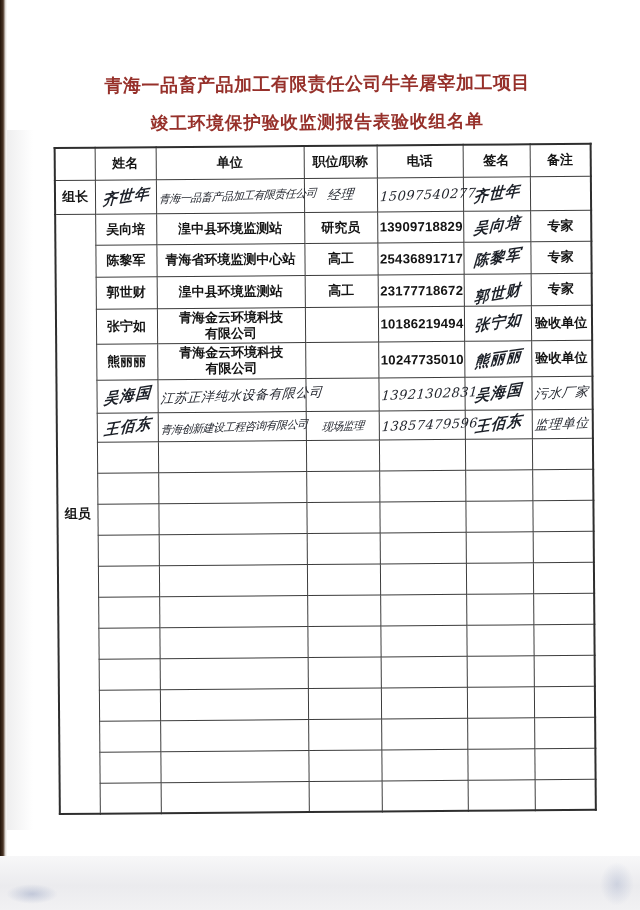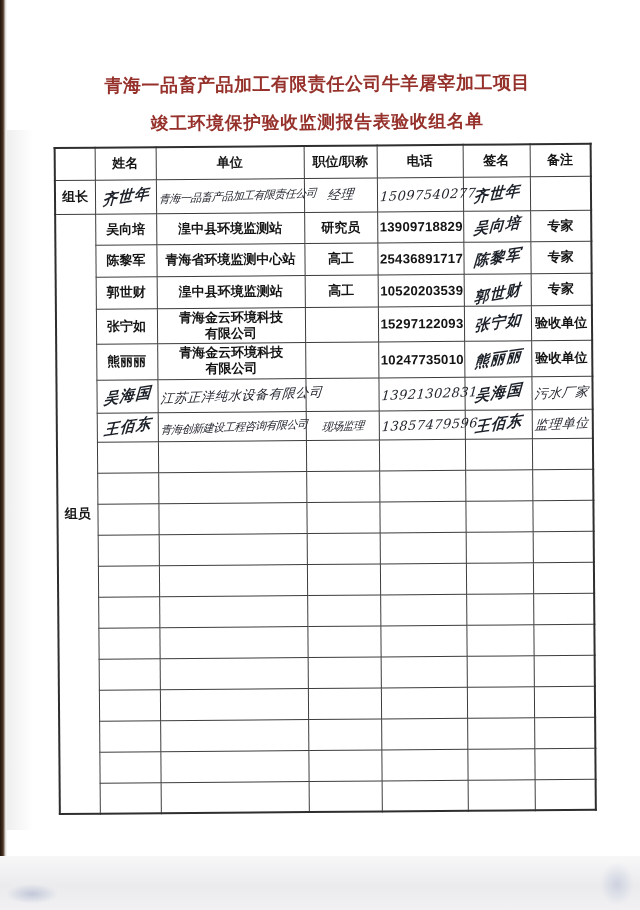--- a/index.html
+++ b/index.html
@@ -137,30 +137,30 @@
         <td><span class="pt">高工</span></td>
         <td><span class="phone">25436891717</span></td>
         <td><span class="sig">陈黎军</span></td>
         <td><span class="pt">专家</span></td>
       </tr>
 
       <tr class="h32">
         <td><span class="pt">郭世财</span></td>
         <td><span class="pt">湟中县环境监测站</span></td>
         <td><span class="pt">高工</span></td>
-        <td><span class="phone">10520203539</span></td>
+        <td><span class="phone">23177718672</span></td>
         <td><span class="sig sig-drop">郭世财</span></td>
         <td><span class="pt">专家</span></td>
       </tr>
 
       <tr class="h33">
         <td><span class="pt">张宁如</span></td>
         <td><span class="unit-wrap">青海金云环境科技有限公司</span></td>
         <td><span class="pt"></span></td>
-        <td><span class="phone">15297122093</span></td>
+        <td><span class="phone">10186219494</span></td>
         <td><span class="sig">张宁如</span></td>
         <td><span class="pt">验收单位</span></td>
       </tr>
 
       <tr class="h32">
         <td><span class="pt">熊丽丽</span></td>
         <td><span class="unit-wrap">青海金云环境科技有限公司</span></td>
         <td><span class="pt"></span></td>
         <td><span class="phone">10247735010</span></td>
         <td><span class="sig">熊丽丽</span></td>

